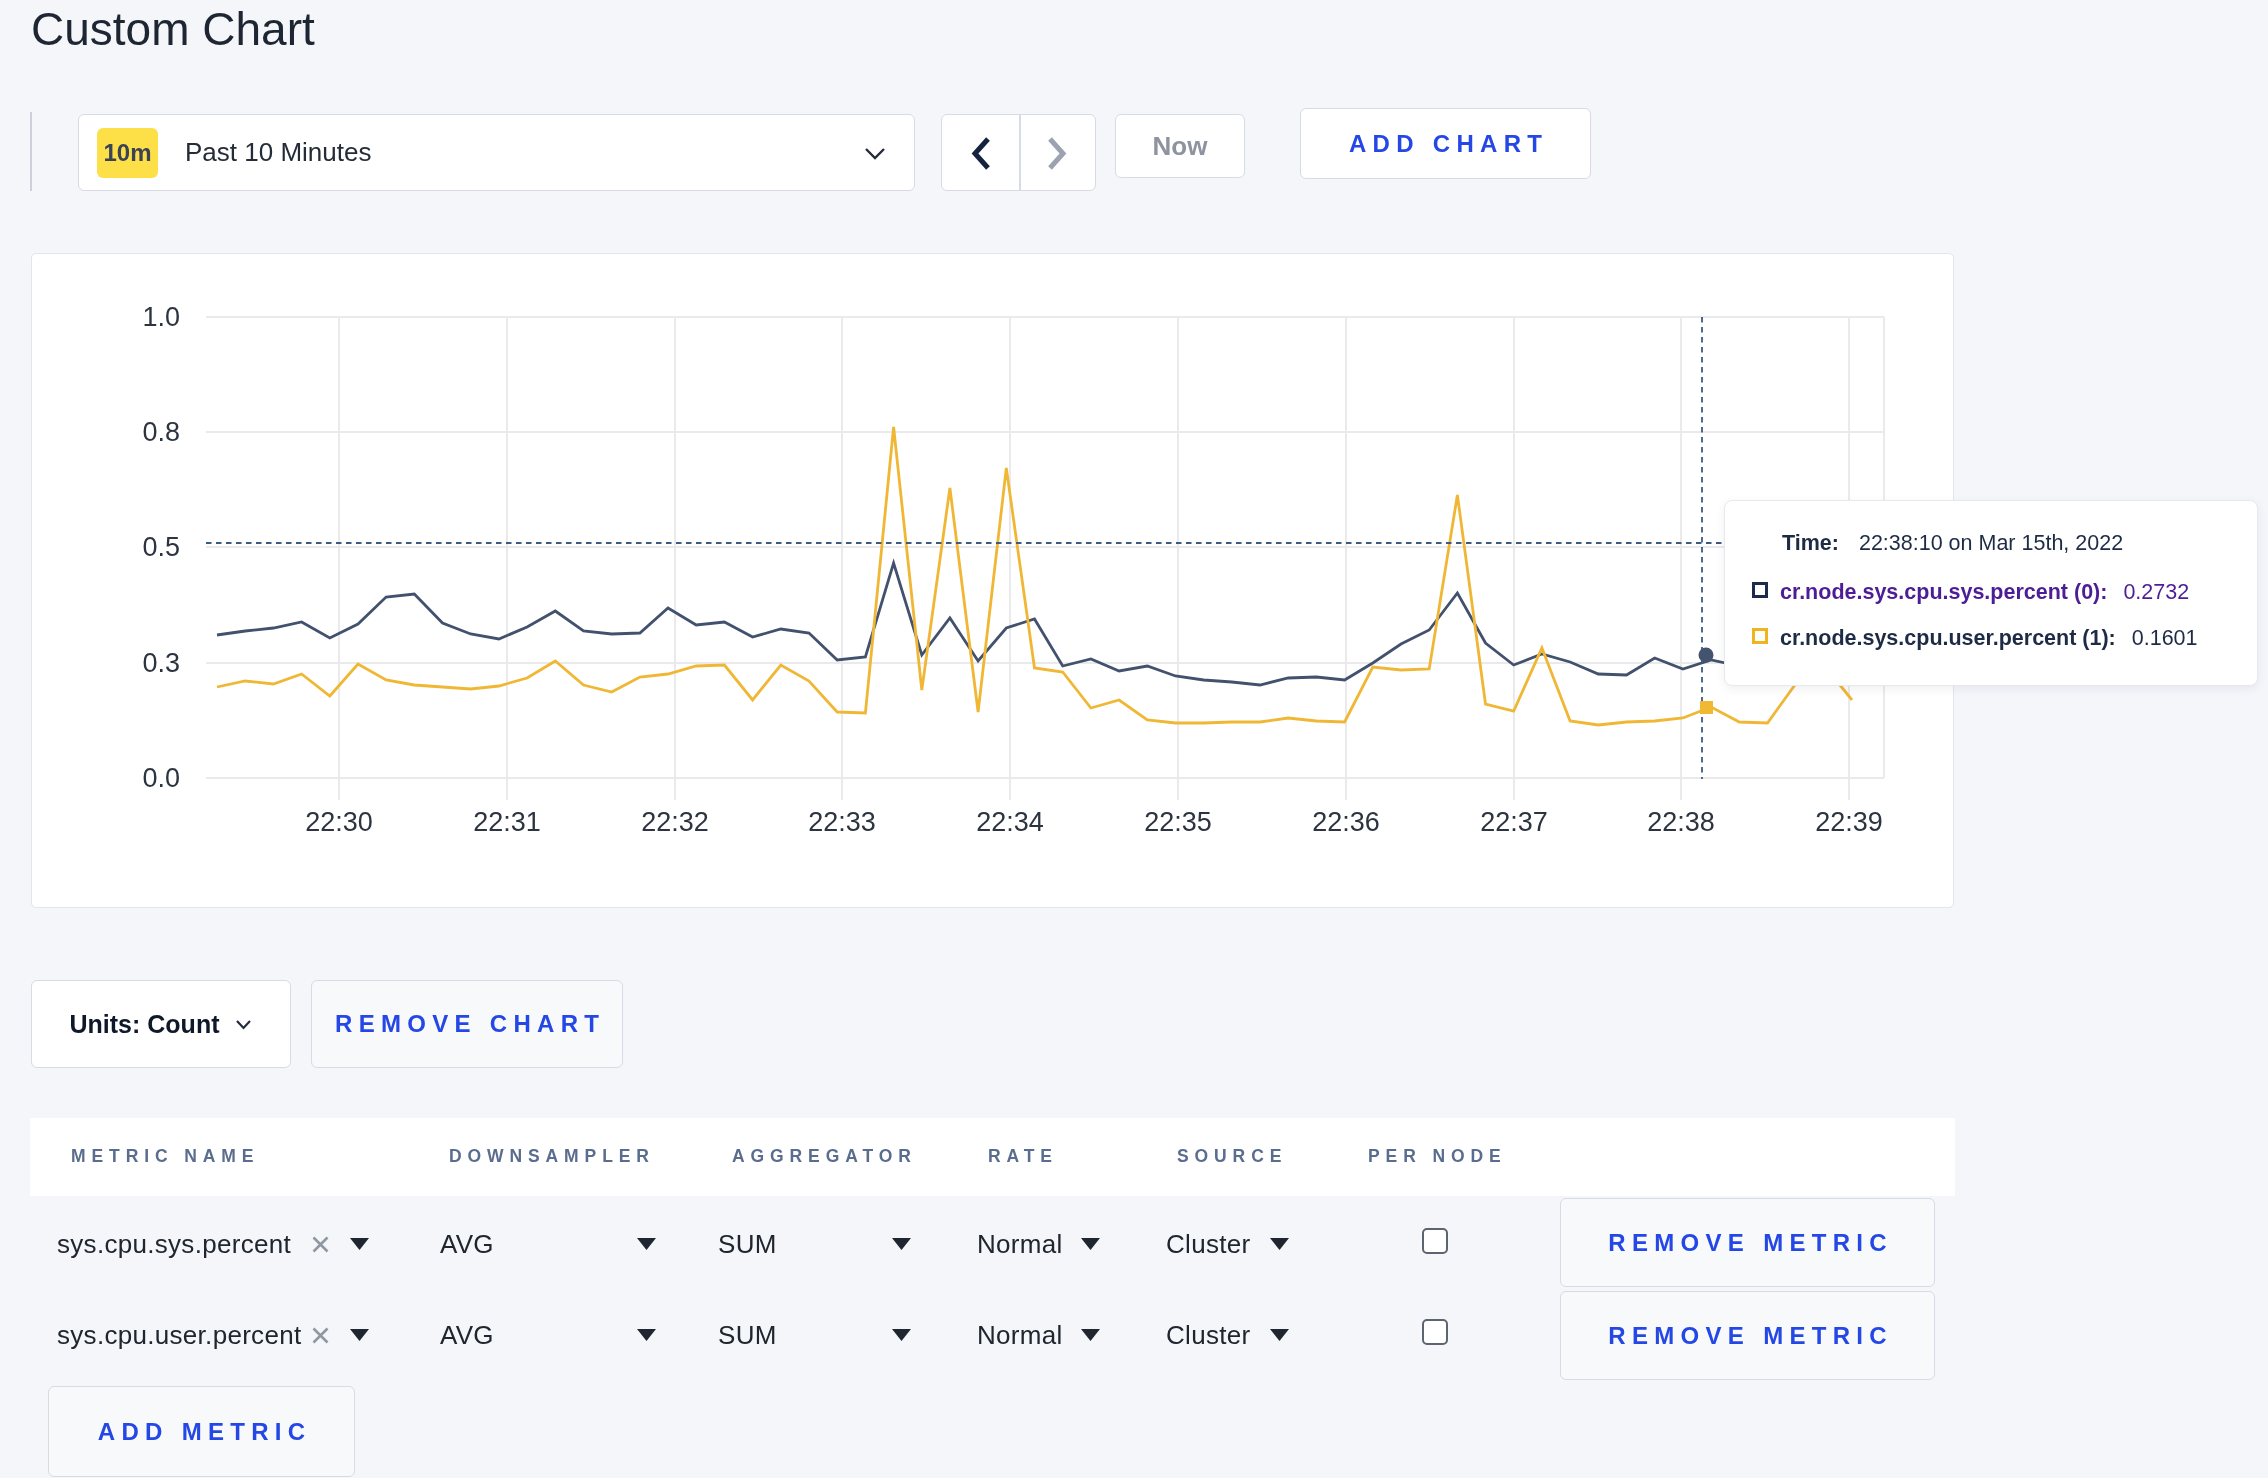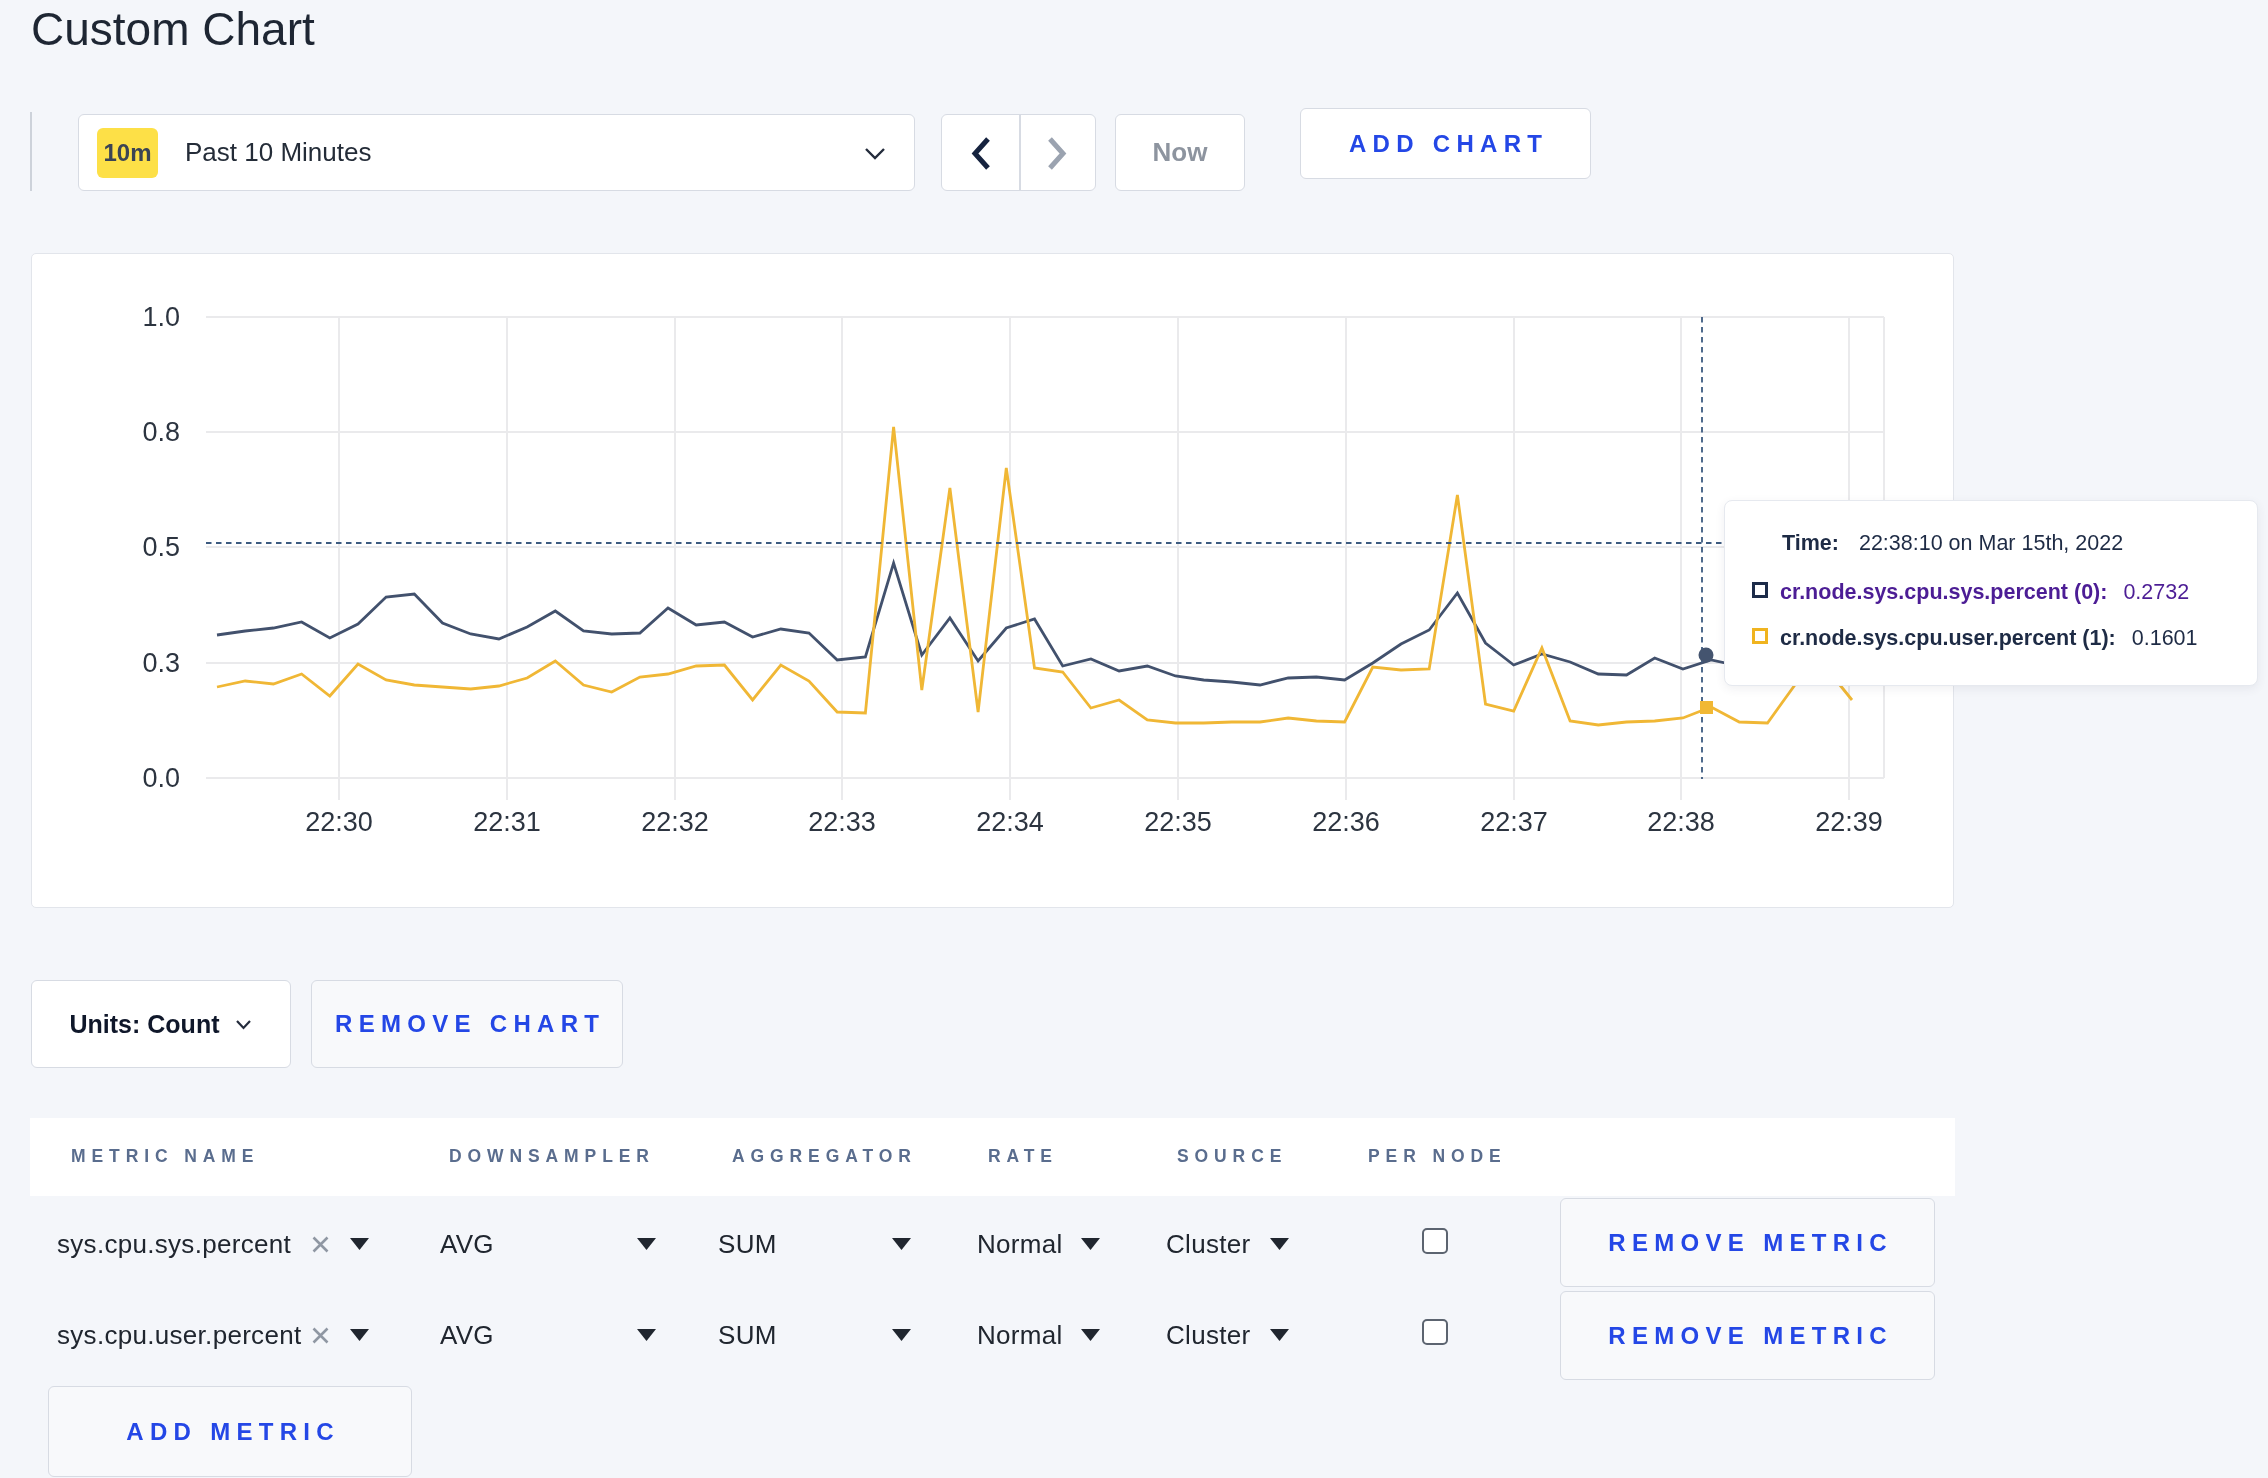--- a/index.html
+++ b/index.html
@@ -28,21 +28,21 @@
   <div class="btn" style="left:941px; top:114px; width:155px; height:77px;">
     <div style="position:absolute; left:77px; top:0; width:1.5px; height:75px; background:#d7dbe3;"></div>
     <svg style="position:absolute; left:24px; top:20px;" width="30" height="37" viewBox="0 0 30 37">
         <path d="M22 4 L9 18.5 L22 33" fill="none" stroke="#16233f" stroke-width="5"></path>
       </svg>
     <svg style="position:absolute; left:100px; top:20px;" width="30" height="37" viewBox="0 0 30 37">
         <path d="M8 4 L21 18.5 L8 33" fill="none" stroke="#9ba3b0" stroke-width="5"></path>
       </svg>
   </div>
 
-  <div class="btn" style="left:1115px; top:114px; width:130px; height:77px; color:#8d949f; font-size:26px; font-weight:bold;">Now</div>
+  <div class="btn" style="left:1115px; top:114px; width:130px; height:64px; color:#8d949f; font-size:26px; font-weight:bold;">Now</div>
 
   <div class="btn blue" style="left:1300px; top:108px; width:291px; height:71px;">ADD CHART</div>
 
   <div class="abs" style="left:31px; top:253px; width:1923px; height:655px; background:#fff; border:1.5px solid #e2e5eb; border-radius:5px;"></div>
 
   <svg class="abs" style="left:0; top:0;" width="2268" height="1478" viewBox="0 0 2268 1478">
 
     <g stroke="#eaeaec" stroke-width="2">
       <line x1="206" y1="317" x2="1884" y2="317"></line>
       <line x1="206" y1="432" x2="1884" y2="432"></line>
@@ -161,15 +161,15 @@
   <svg class="abs" style="left:1081px; top:1329px;" width="19" height="12" viewBox="0 0 19 12">
       <path d="M0 0 L19 0 L9.5 12 Z" fill="#20262f"></path>
     </svg>
   <div class="abs row" style="left:1166px; top:1320px; font-size:26px; letter-spacing:0.3px; color:#20262f;">Cluster</div>
   <svg class="abs" style="left:1270px; top:1329px;" width="19" height="12" viewBox="0 0 19 12">
       <path d="M0 0 L19 0 L9.5 12 Z" fill="#20262f"></path>
     </svg>
   <div class="abs" style="left:1422px; top:1319px; width:26px; height:26px; background:#fff; border:2px solid #5c6470; border-radius:5px;"></div>
   <div class="btn blue" style="left:1560px; top:1291px; width:375px; height:89px; background:#f8f9fb;">REMOVE METRIC</div>
 
-  <div class="btn blue" style="left:48px; top:1386px; width:364px; height:91px; background:#f8f9fb;">ADD METRIC</div>
+  <div class="btn blue" style="left:48px; top:1386px; width:307px; height:91px; background:#f8f9fb;">ADD METRIC</div>
 
 </div>
 
 </body></html>

